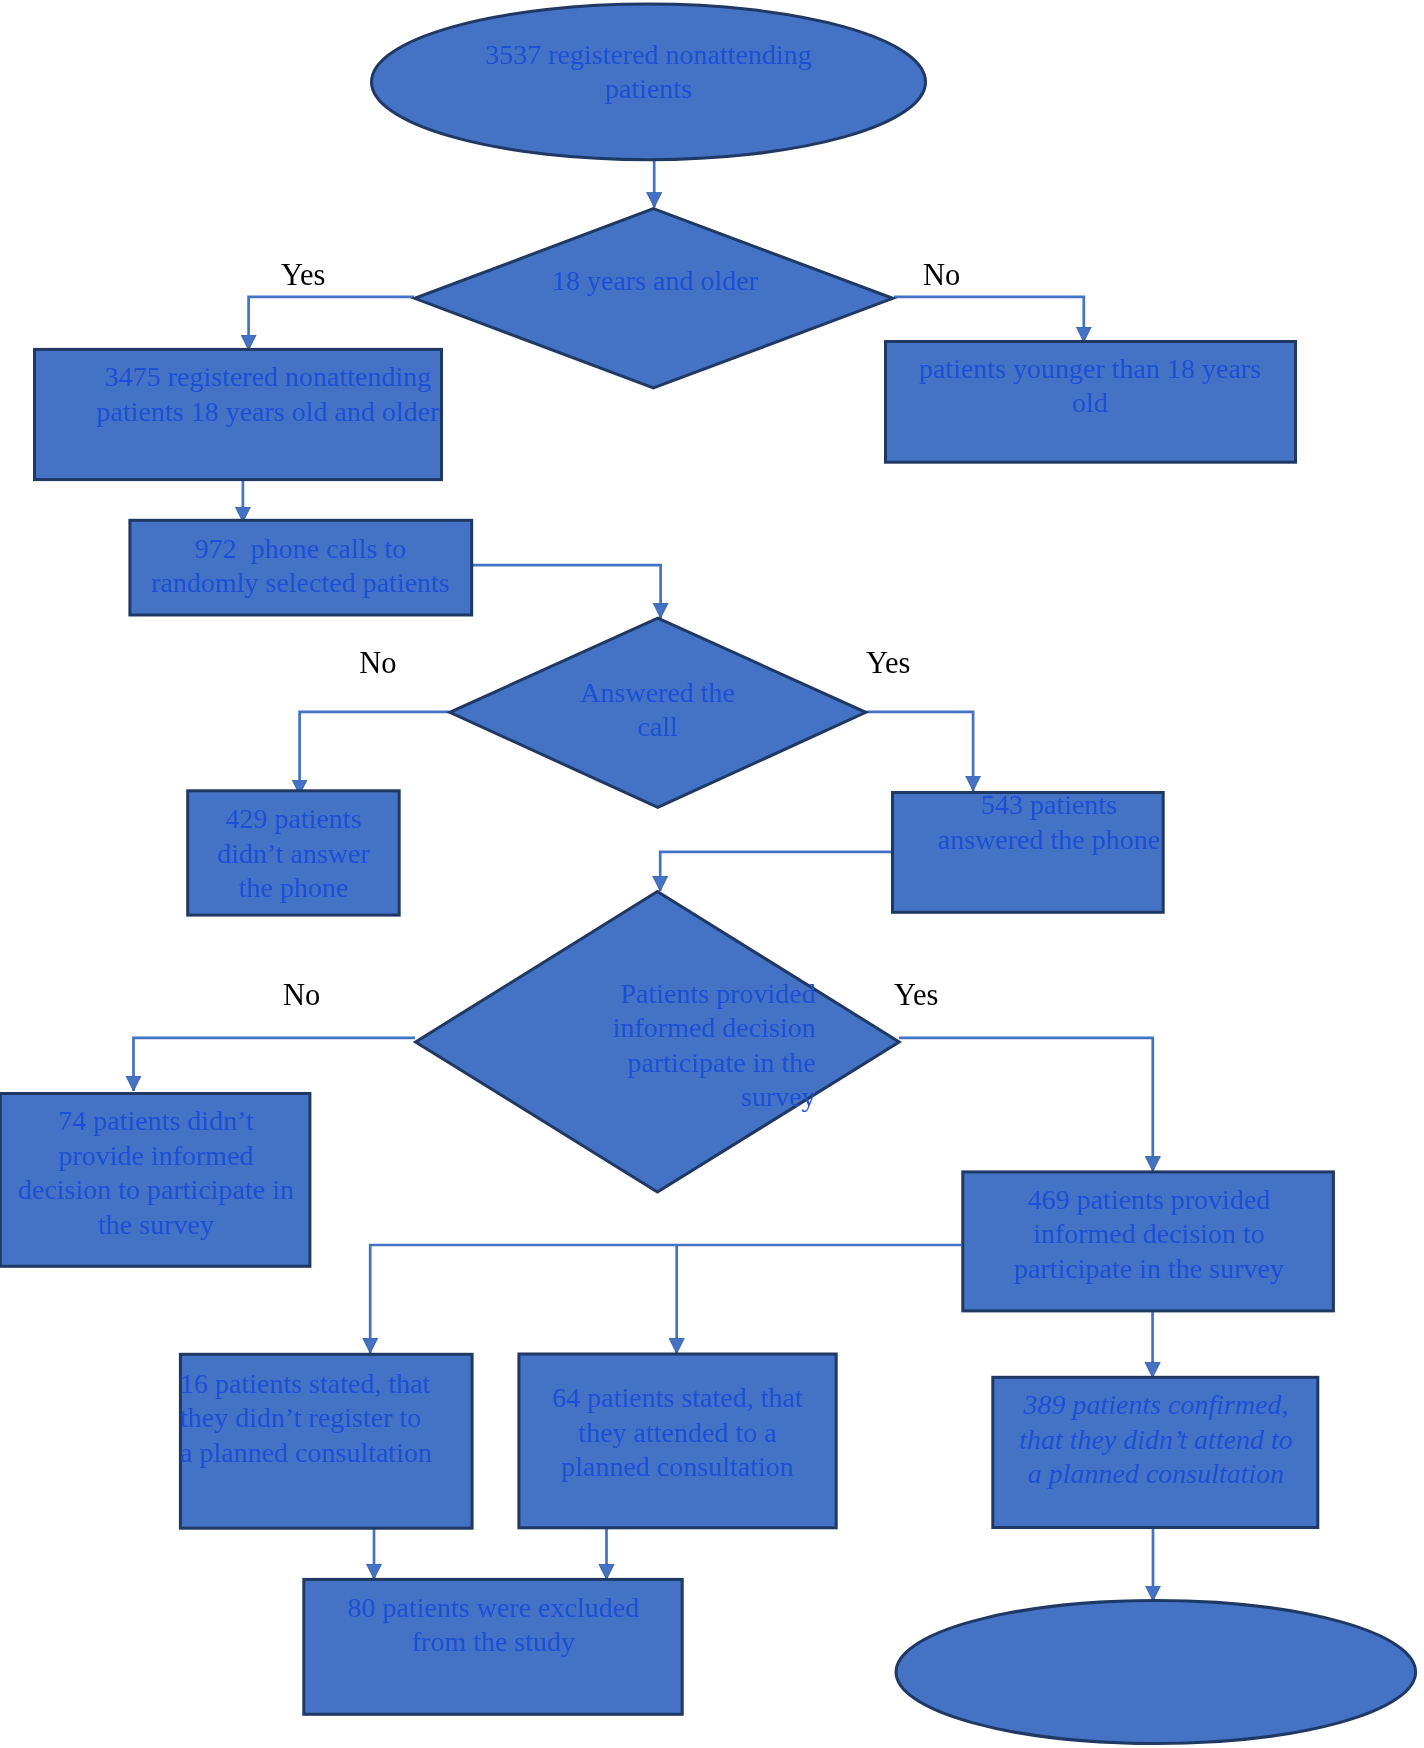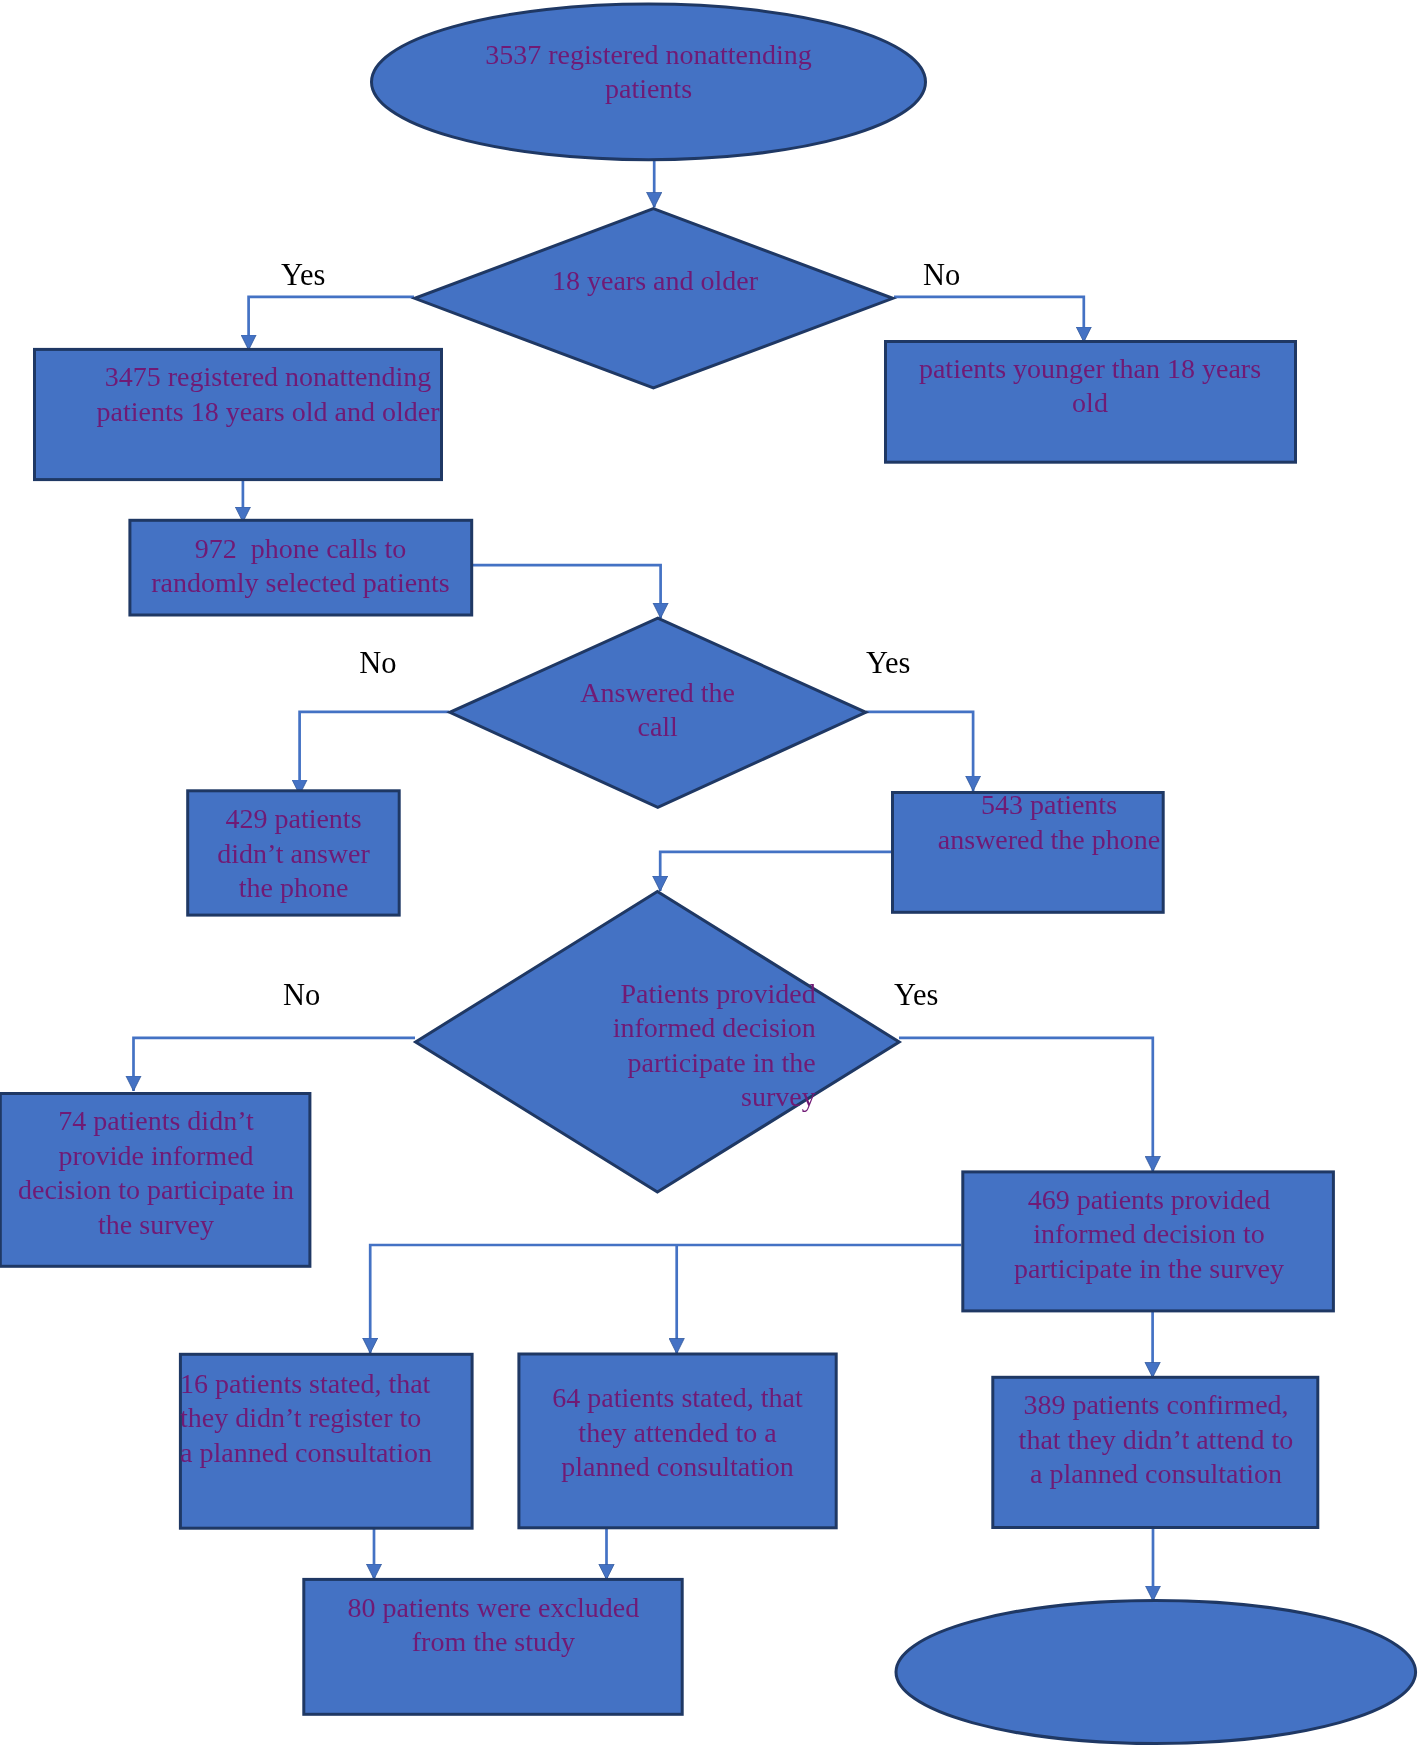--- a/index.html
+++ b/index.html
@@ -1,18 +1,18 @@
 <!DOCTYPE html>
 <html><head>
 <meta charset="utf-8">
 <style>
   html,body{margin:0;padding:0;background:#ffffff;}
   #page{position:relative;width:1424px;height:1748px;background:#ffffff;overflow:hidden;}
   #svgflow{position:absolute;left:0;top:0;width:1424px;height:1748px;}
-  .lbl{position:absolute;color:#701a75;-webkit-font-smoothing:antialiased;transform:translateZ(0);font-family:"Liberation Serif",serif;font-size:28px;line-height:34.5px;text-align:center;}
+  .lbl{position:absolute;color:#1d4ed8;-webkit-font-smoothing:antialiased;transform:translateZ(0);font-family:"Liberation Serif",serif;font-size:28px;line-height:34.5px;text-align:center;}
   .ln{white-space:pre;}
   .ylbl{position:absolute;color:#000000;-webkit-font-smoothing:antialiased;transform:translateZ(0);font-family:"Liberation Serif",serif;font-size:30.5px;line-height:35px;text-align:left;white-space:nowrap;}
 </style>
 </head>
 <body>
 
 <div id="page">
   <svg id="svgflow" viewBox="0 0 1424 1748">
     <defs>
       <marker id="ah" viewBox="0 0 10 10" refX="10" refY="5" markerWidth="5.65" markerHeight="6" orient="auto" markerUnits="strokeWidth">
@@ -111,21 +111,21 @@
   <div class="lbl" style="left:180px;top:1366.7px;width:234px;">
       <div class="ln">16 patients stated, that</div>
       <div class="ln">they didn’t register to</div>
       <div class="ln">a planned consultation</div>
     </div>
   <div class="lbl" style="left:517.5px;top:1381.2px;width:320px;">
       <div class="ln">64 patients stated, that</div>
       <div class="ln">they attended to a</div>
       <div class="ln">planned consultation</div>
     </div>
-  <div class="lbl" style="left:992.5px;top:1388.3px;width:327px;">
+  <div class="lbl" style="left:992.5px;top:1388.3px;width:327px;font-style:italic;">
       <div class="ln">389 patients confirmed,</div>
       <div class="ln">that they didn’t attend to</div>
       <div class="ln">a planned consultation</div>
     </div>
   <div class="lbl" style="left:303.4px;top:1590.5px;width:380px;">
       <div class="ln">80 patients were excluded</div>
       <div class="ln">from the study</div>
     </div>
   <div class="ylbl" style="left:281px;top:258.4px;width:100px;">Yes</div>
   <div class="ylbl" style="left:923px;top:258.4px;width:100px;">No</div>

